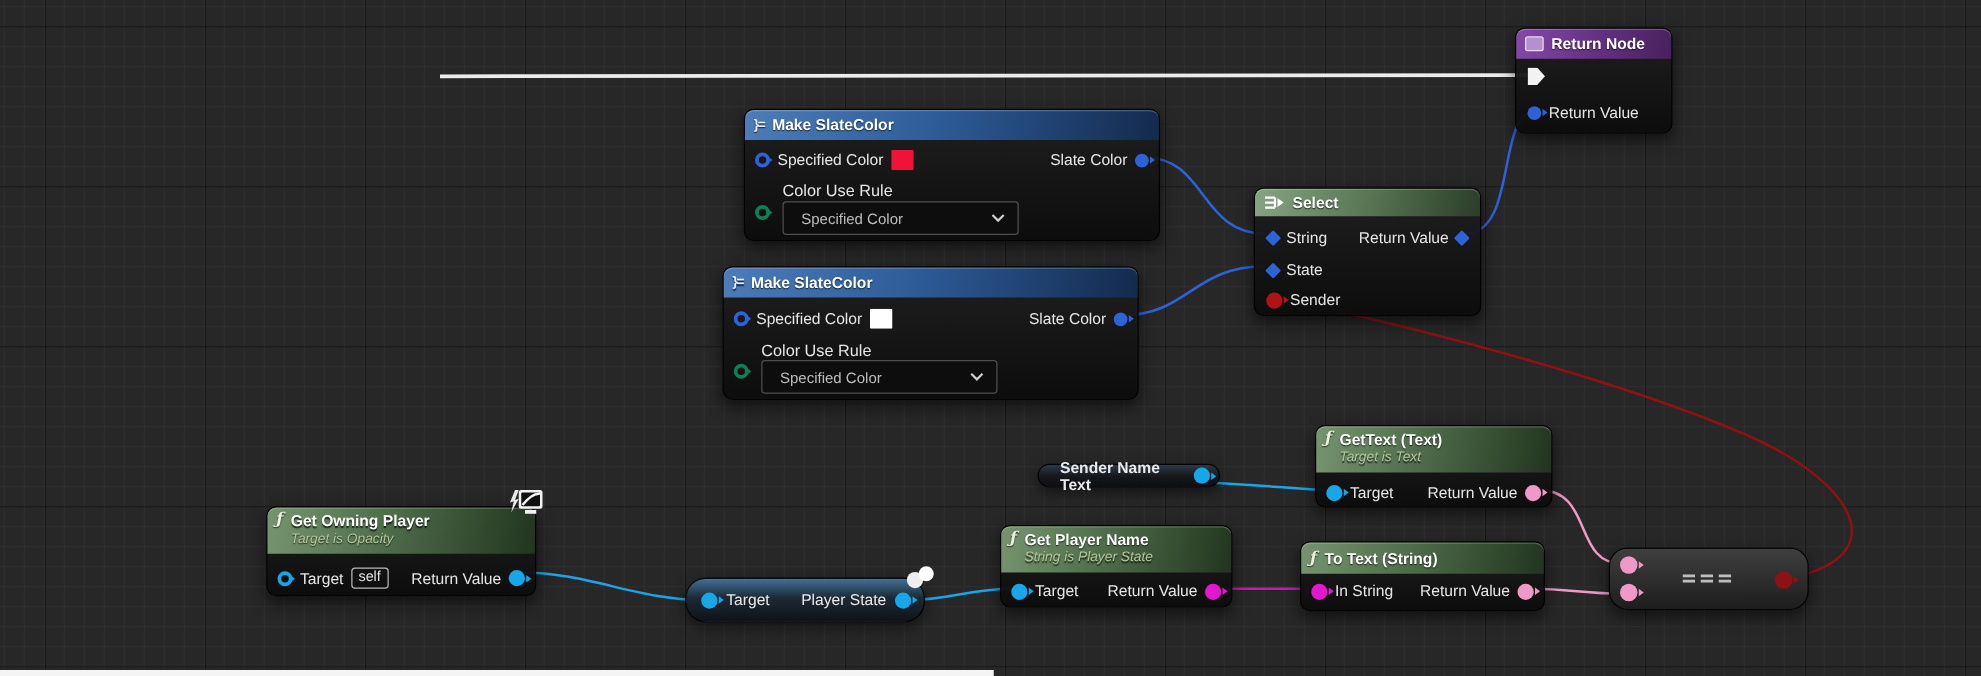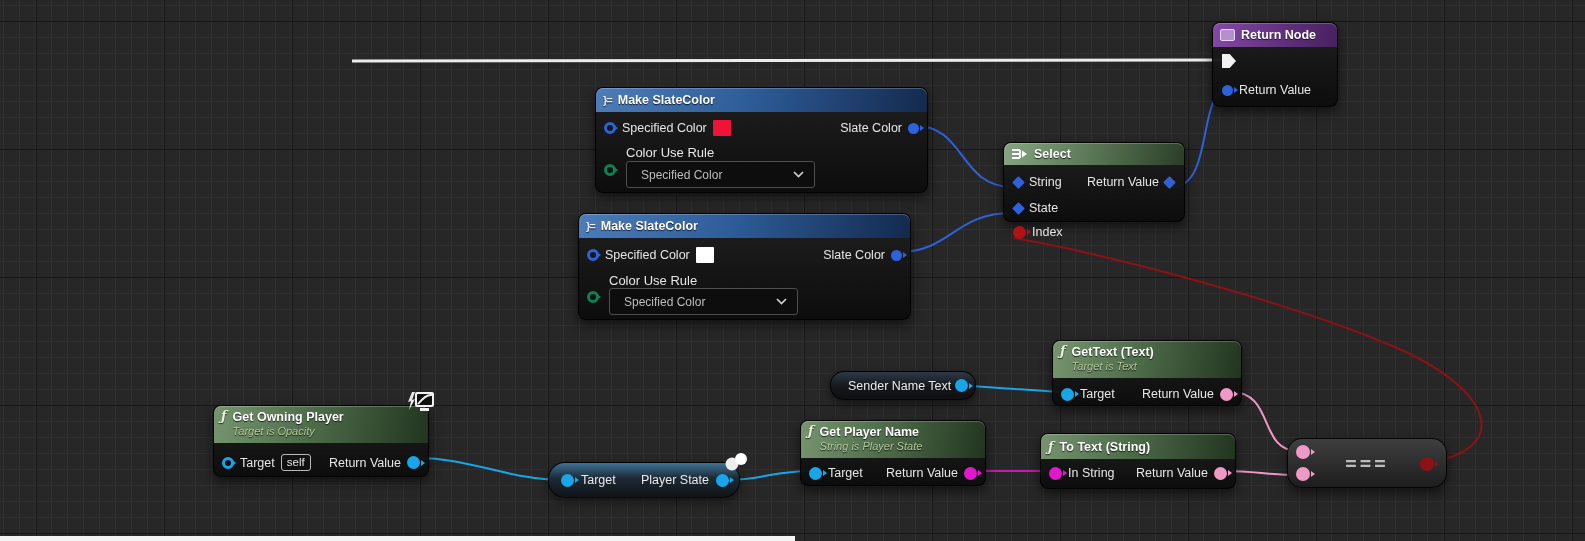--- a/index.html
+++ b/index.html
@@ -151,61 +151,61 @@
     <div class="sublabel" style="left:30px; top:59px;">Color Use Rule</div>
     <span class="pin c11 hollow green" style="position:absolute; left:8px; top:77px; width:12px; height:12px;"></span>
     <div class="dropdown" style="left:30px; top:74px;">
       <span>Specified Color</span>
       <svg class="chev" width="11" height="7">
           <polyline points="1,1 5.5,5.5 10,1" fill="none" stroke="#cfcfcf" stroke-width="1.7"></polyline>
         </svg>
     </div>
   </div>
 
-  <div class="node" style="left:1003px; top:142px; width:182px; height:80px;">
+  <div class="node" style="left:1003px; top:150px; width:182px; height:103px;">
     <div class="hdr hdr-green2" style="height:22px;">
       <svg width="17" height="12">
         <path d="M1 2 H9 M1 6 H9 M1 10 H9 M9 2 V10" stroke="#fff" stroke-width="1.8" fill="none"></path>
         <polygon points="11,2.5 16,6 11,9.5" fill="#fff"></polygon>
       </svg>
       <span>Select</span>
     </div>
     <div class="row" style="left:10px; top:32px; right:10px;">
       <span class="diamond blue"></span>
       <span>String</span>
       <span style="margin-left:auto;">Return Value</span>
       <span class="diamond blue"></span>
     </div>
     <div class="row" style="left:10px; top:58px;">
       <span class="diamond blue"></span>
       <span>State</span>
     </div>
     <div class="row" style="left:9px; top:82px;">
       <span class="pin c11 fill red" style="width:13px;height:13px;"></span>
-      <span>Index</span>
+      <span>Sender</span>
     </div>
   </div>
 
   <div class="node" style="left:1052px; top:340px; width:190px; height:66px;">
     <div class="hdr hdr-green two">
       <span class="ficon">ƒ</span>
       <div class="titles">
         <span>GetText (Text)</span>
         <span class="subtitle">Target is Text</span>
       </div>
     </div>
     <div class="row" style="left:8px; top:46px; right:8px;">
       <span class="pin c11 fill cyan" style="width:13px;height:13px;"></span>
       <span>Target</span>
       <span style="margin-left:auto;">Return Value</span>
       <span class="pin c11 fill pink" style="width:13px;height:13px;"></span>
     </div>
   </div>
 
-  <div class="pill" style="left:830px; top:371px; width:146px; height:29px; border-radius:14px; padding:0 7px 0 17px; background:linear-gradient(180deg,#2c3947 0%,#15171b 55%,#0e0f11 100%);">
+  <div class="pill" style="left:830px; top:371px; width:146px; height:19px; border-radius:14px; padding:0 7px 0 17px; background:linear-gradient(180deg,#2c3947 0%,#15171b 55%,#0e0f11 100%);font-weight:bold;">
     <span>Sender Name Text</span>
     <span class="pin c11 fill cyan" style="margin-left:auto; width:13px; height:13px;"></span>
   </div>
 
   <div class="node" style="left:213px; top:405px; width:216px; height:72px;">
     <div class="hdr hdr-green two">
       <span class="ficon">ƒ</span>
       <div class="titles">
         <span>Get Owning Player</span>
         <span class="subtitle">Target is Opacity</span>

